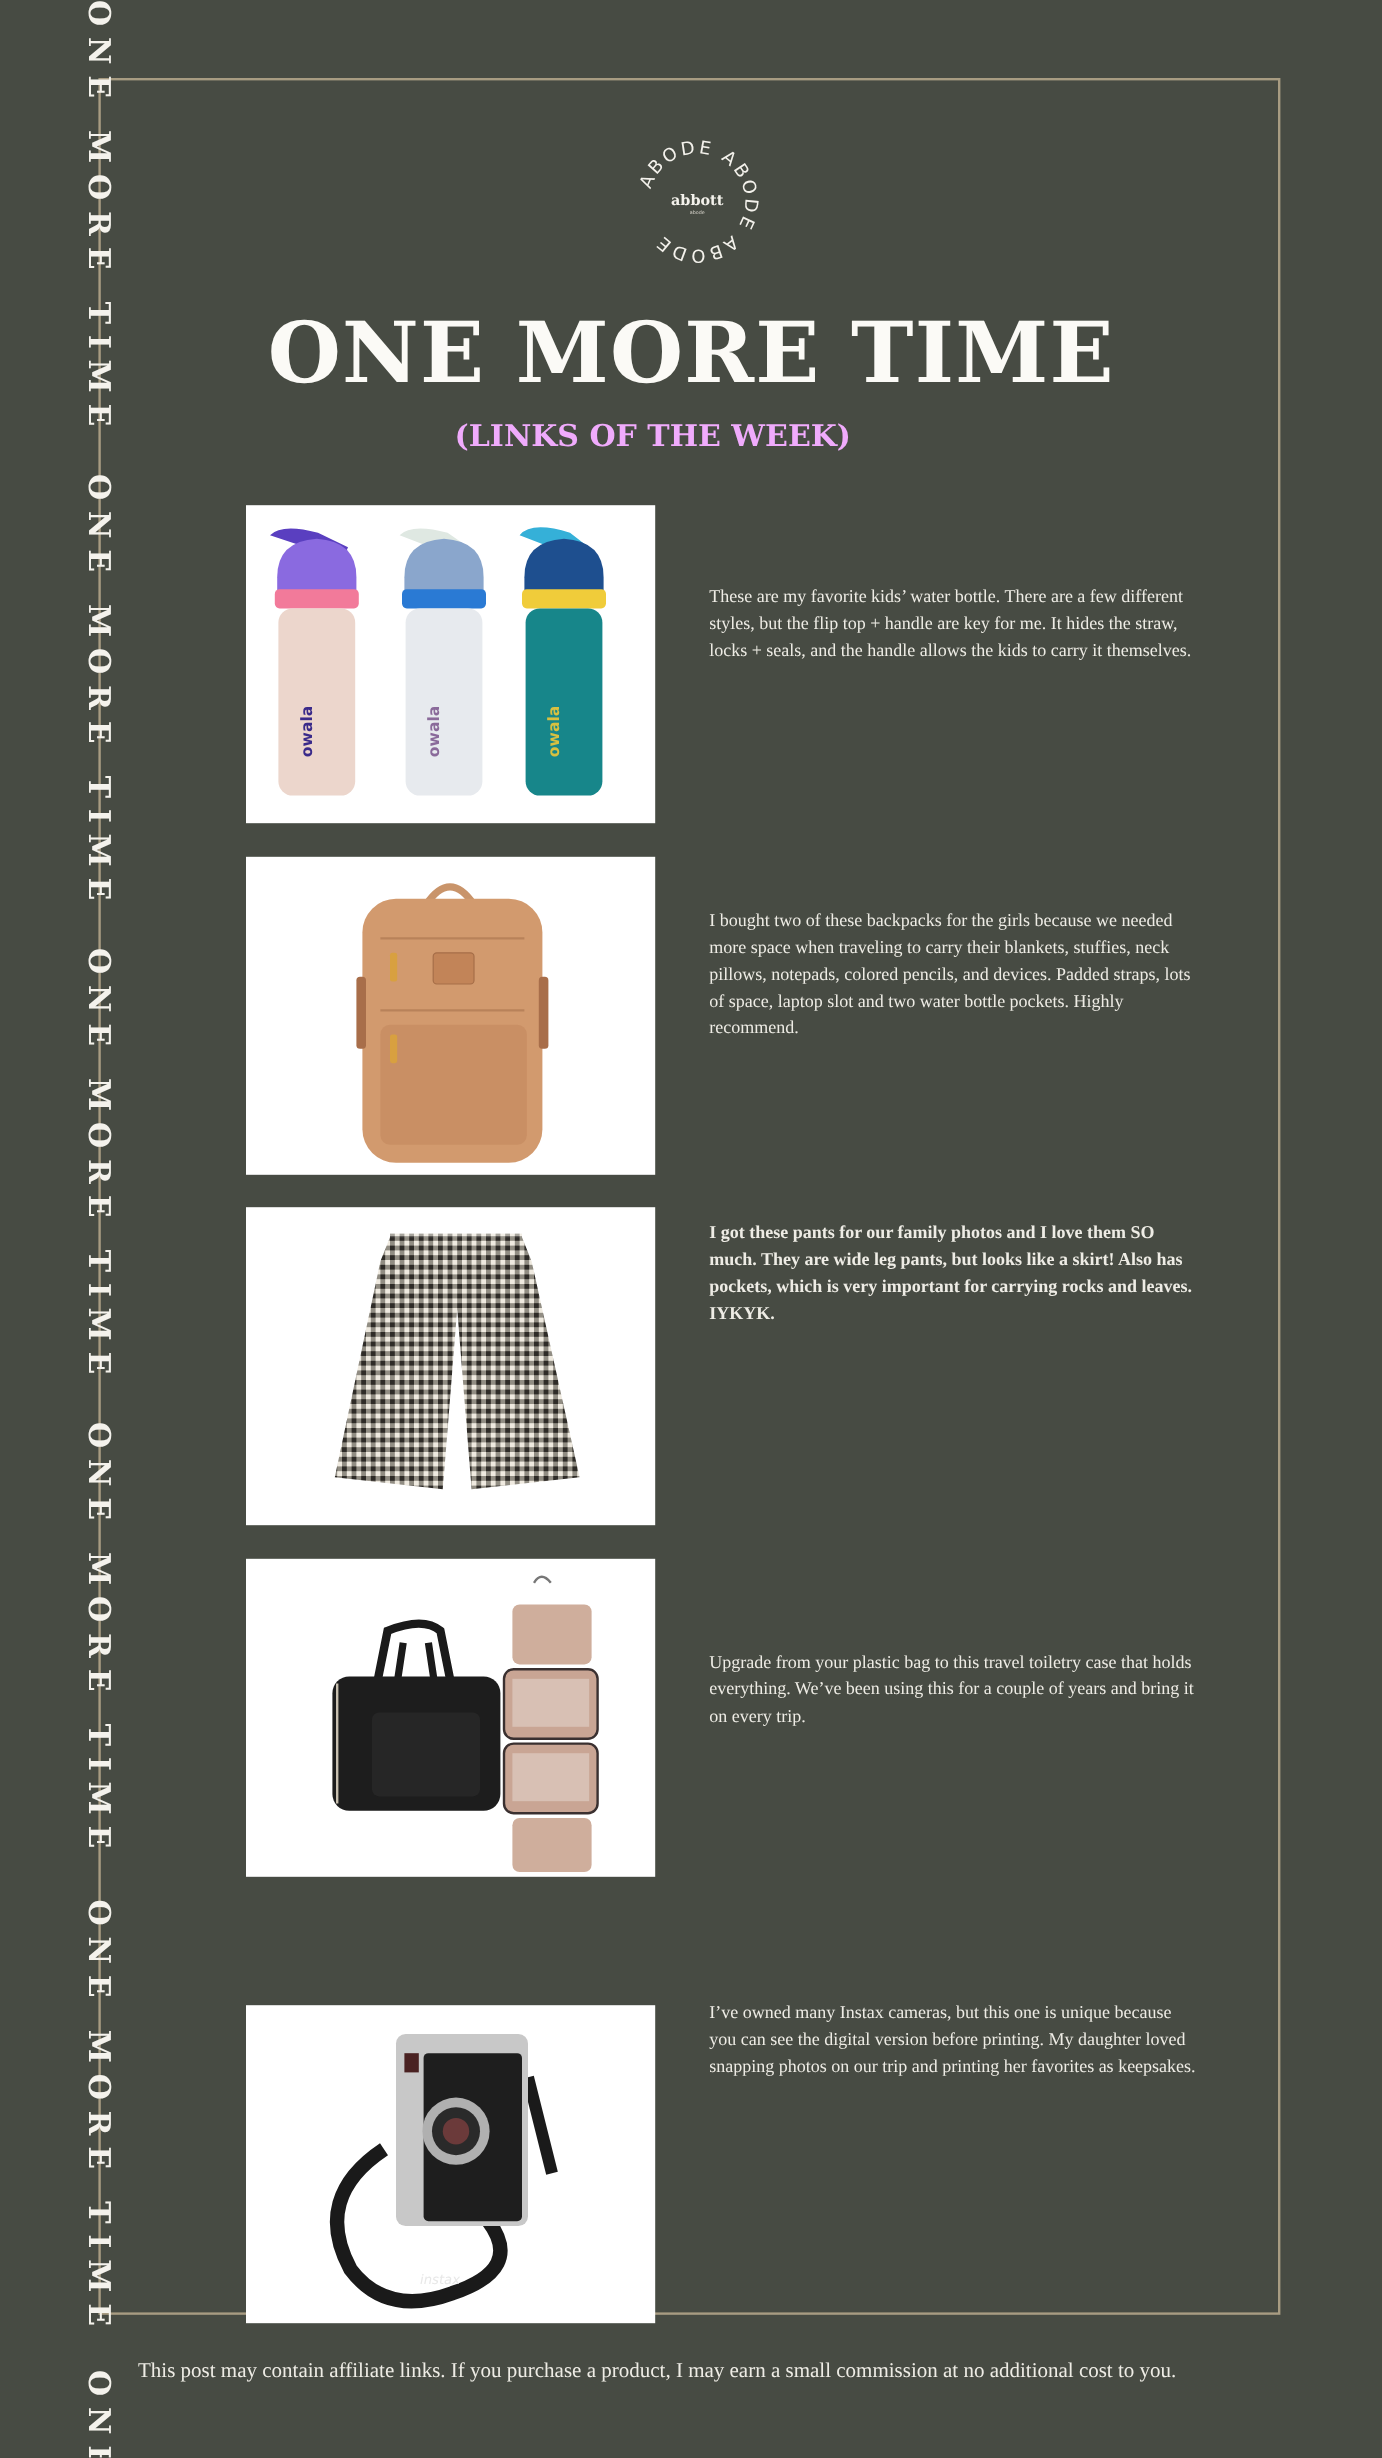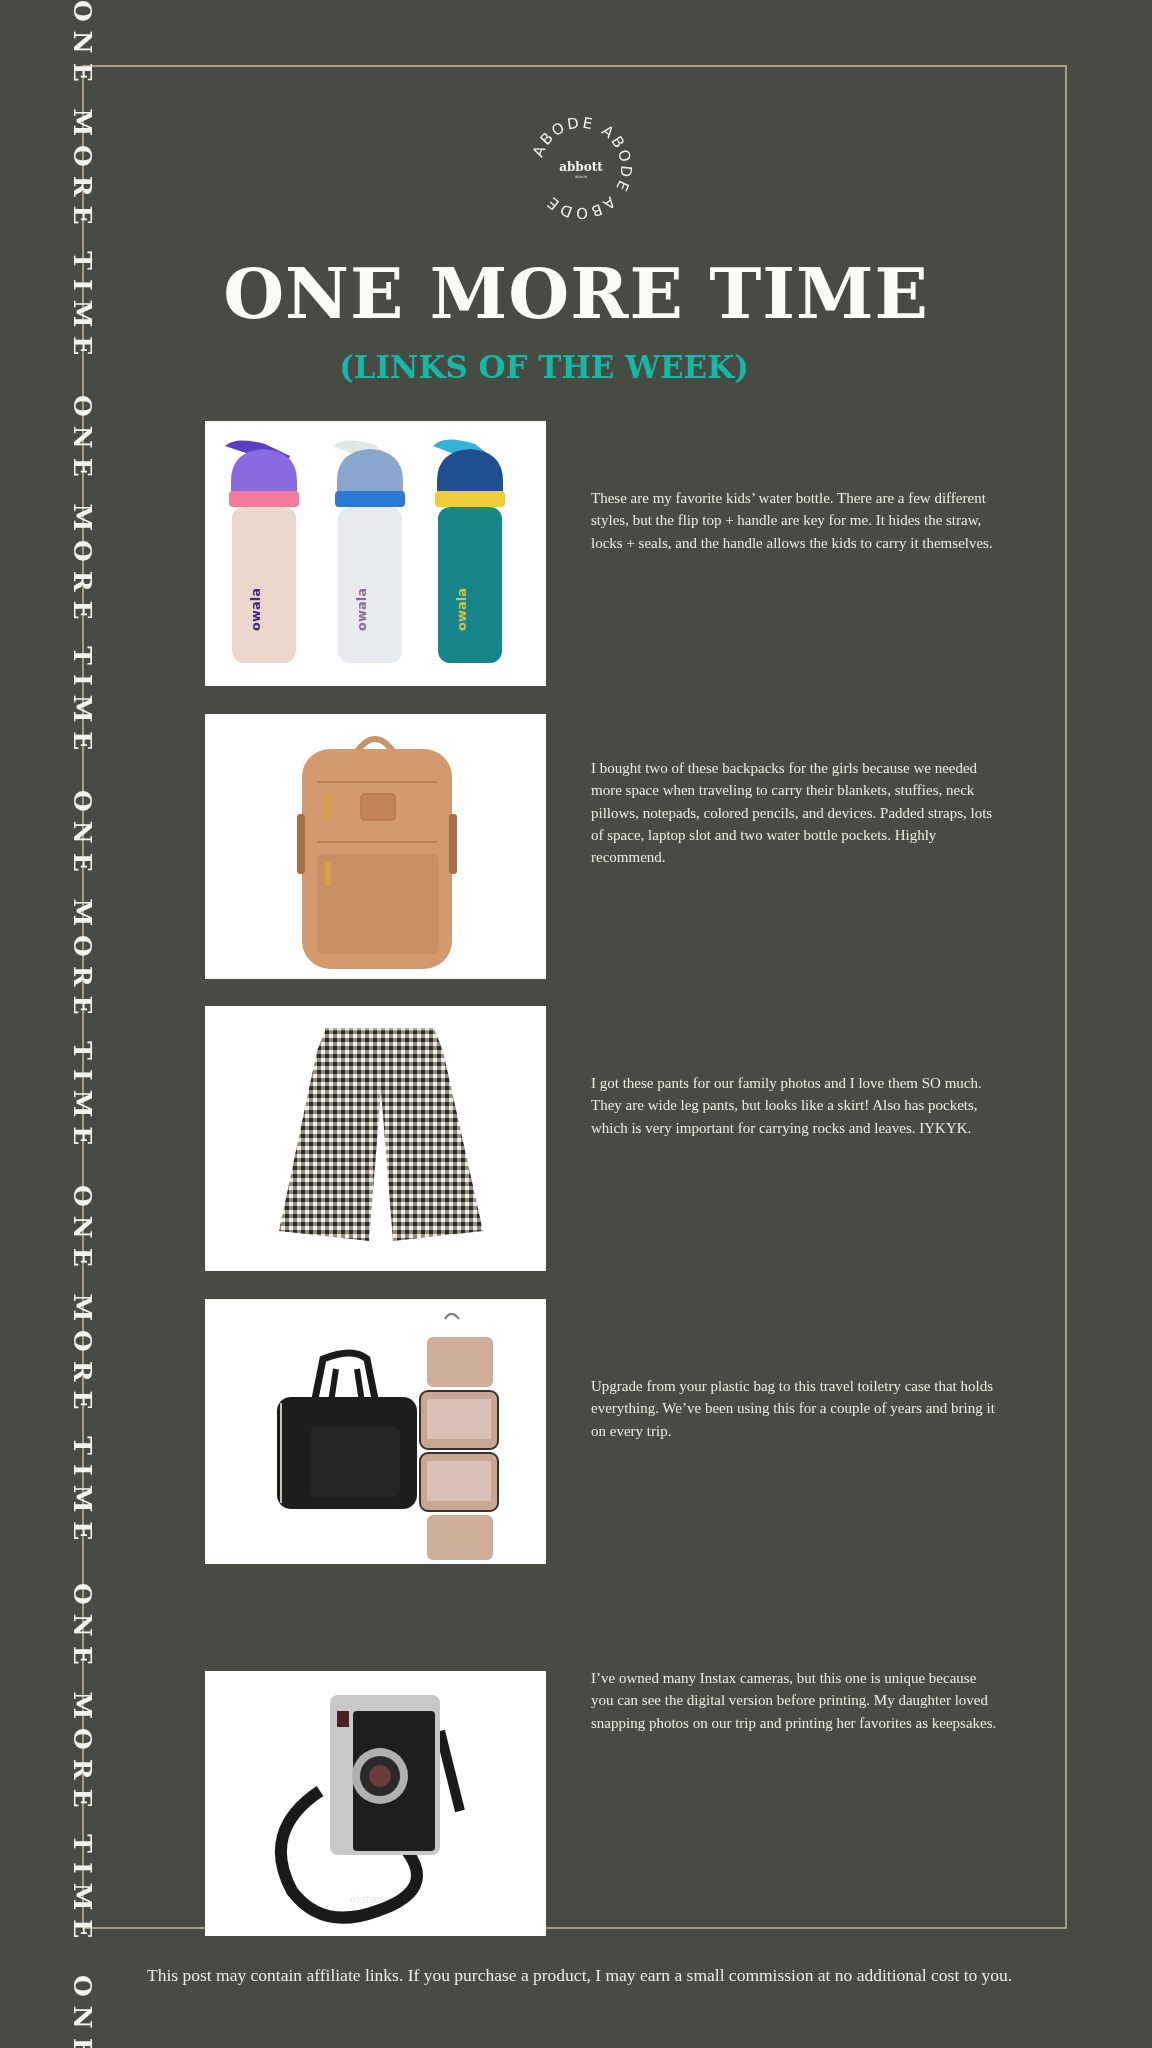--- a/index.html
+++ b/index.html
@@ -22,38 +22,37 @@
   .logo {
     position:absolute; left:525px; top:112px; width:112px; height:112px;
   }
   .title {
     position:absolute; left:0; width:1152px; top:252px; text-align:center;
     font-family:"DejaVu Serif", serif; font-weight:900; font-size:70px;
     letter-spacing:1px; color:#fbfaf6;
   }
   .subtitle {
     position:absolute; left:0; width:1088px; top:349px; text-align:center;
-    font-family:"DejaVu Serif", serif; font-weight:900; font-size:31px;
-    color:#14b8a6;
+    font-family:"DejaVu Serif", serif; font-weight:900; font-size:25px;
+    color:#f0abfc;
   }
   .product-img {
     position:absolute; left:205px; width:341px; height:265px;
     background:#ffffff; overflow:hidden;
   }
   .product-img svg { width:100%; height:100%; display:block; }
   .product-desc {
     position:absolute; left:591px; width:410px;
     font-family:"Liberation Serif", serif; font-size:15px; line-height:22.3px;
     color:#eeece5;
   }
   .footer {
     position:absolute; left:115px; top:1966px; width:960px;
     font-family:"Liberation Serif", serif; font-size:17.5px; line-height:18px;
     color:#eeece5;
-    margin-left:32px;
   }
 </style>
 </head>
 <body>
 
 <div class="frame"></div>
 
 <div class="vtext" style="top:0px;">ONE MORE TIME</div>
 <div class="vtext" style="top:395px;">ONE MORE TIME</div>
 <div class="vtext" style="top:790px;">ONE MORE TIME</div>
@@ -125,21 +124,21 @@
         <rect width="8" height="8" fill="#efeae0"></rect>
         <rect width="4" height="8" fill="#6a655c" opacity="0.7"></rect>
         <rect width="8" height="4" fill="#6a655c" opacity="0.7"></rect>
         <rect width="4" height="4" fill="#2e2b27"></rect>
       </pattern>
     </defs>
     <path d="M120,25 l110,0 l8,20 l40,180 l-90,10 l-12,-150 l-12,150 l-90,-10 l38,-180 z" fill="url(#gingham)"></path>
     <rect x="120" y="22" width="110" height="18" fill="url(#gingham)" opacity="0.8"></rect>
   </svg>
 </div>
-<div class="product-desc" style="top:1072px;">I got these pants for our family photos and I love them SO much. They are wide leg pants, but looks like a skirt! Also has pockets, which is very important for carrying rocks and leaves. IYKYK.</div>
+<div class="product-desc" style="top:1017px;font-weight:bold;">I got these pants for our family photos and I love them SO much. They are wide leg pants, but looks like a skirt! Also has pockets, which is very important for carrying rocks and leaves. IYKYK.</div>
 
 <div class="product-img" style="top:1299px;">
   <svg viewBox="0 0 341 265">
     <path d="M108,110 l10,-50 q30,-12 44,0 l10,50" fill="none" stroke="#1a1a1a" stroke-width="7"></path>
     <path d="M125,110 l6,-40 M158,110 l-6,-40" stroke="#1a1a1a" stroke-width="6"></path>
     <rect x="72" y="98" width="140" height="112" rx="14" fill="#1d1d1d"></rect>
     <rect x="105" y="128" width="90" height="70" rx="6" fill="#262626"></rect>
     <line x1="76" y1="104" x2="76" y2="204" stroke="#c8c0b0" stroke-width="2"></line>
     <path d="M254,20 q-8,-10 -14,0" fill="none" stroke="#777" stroke-width="2"></path>
     <rect x="222" y="38" width="66" height="50" rx="6" fill="#cfae9c"></rect>

